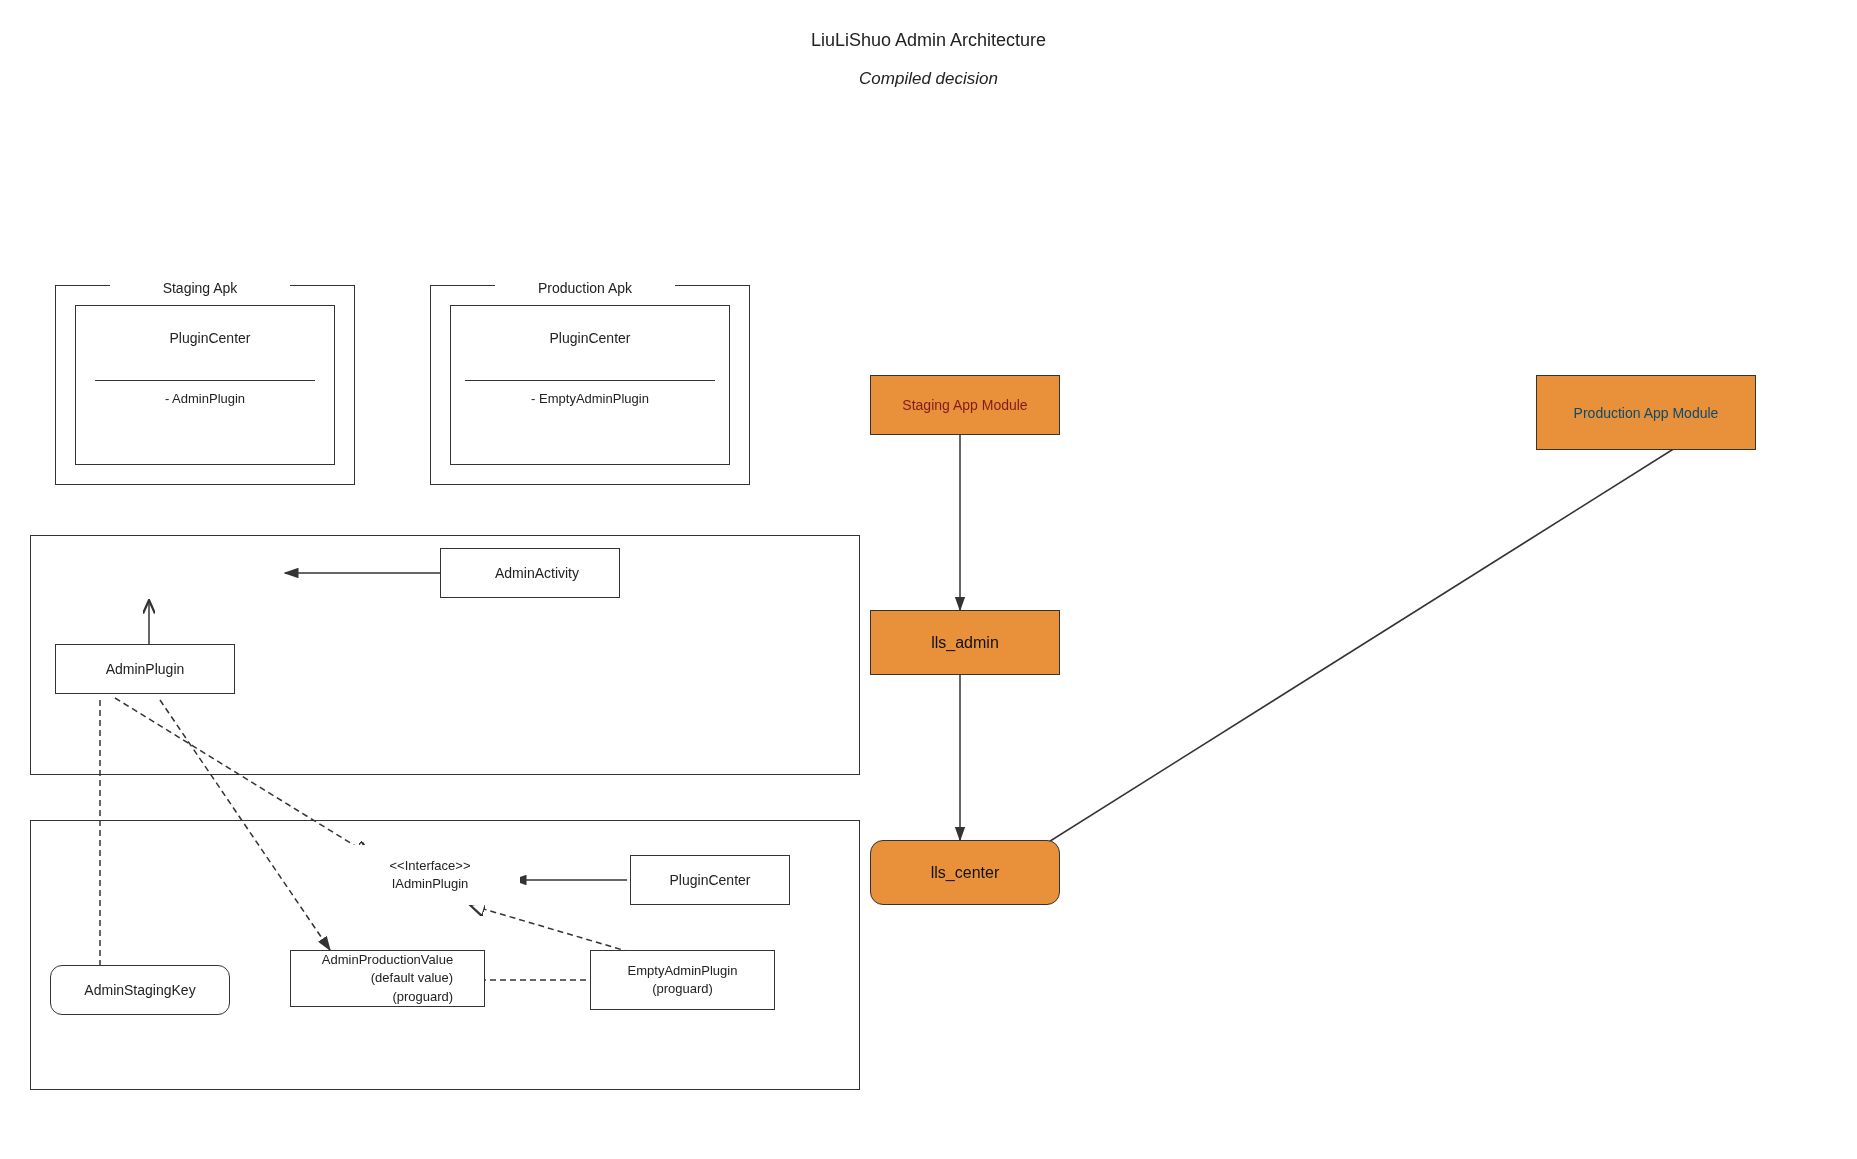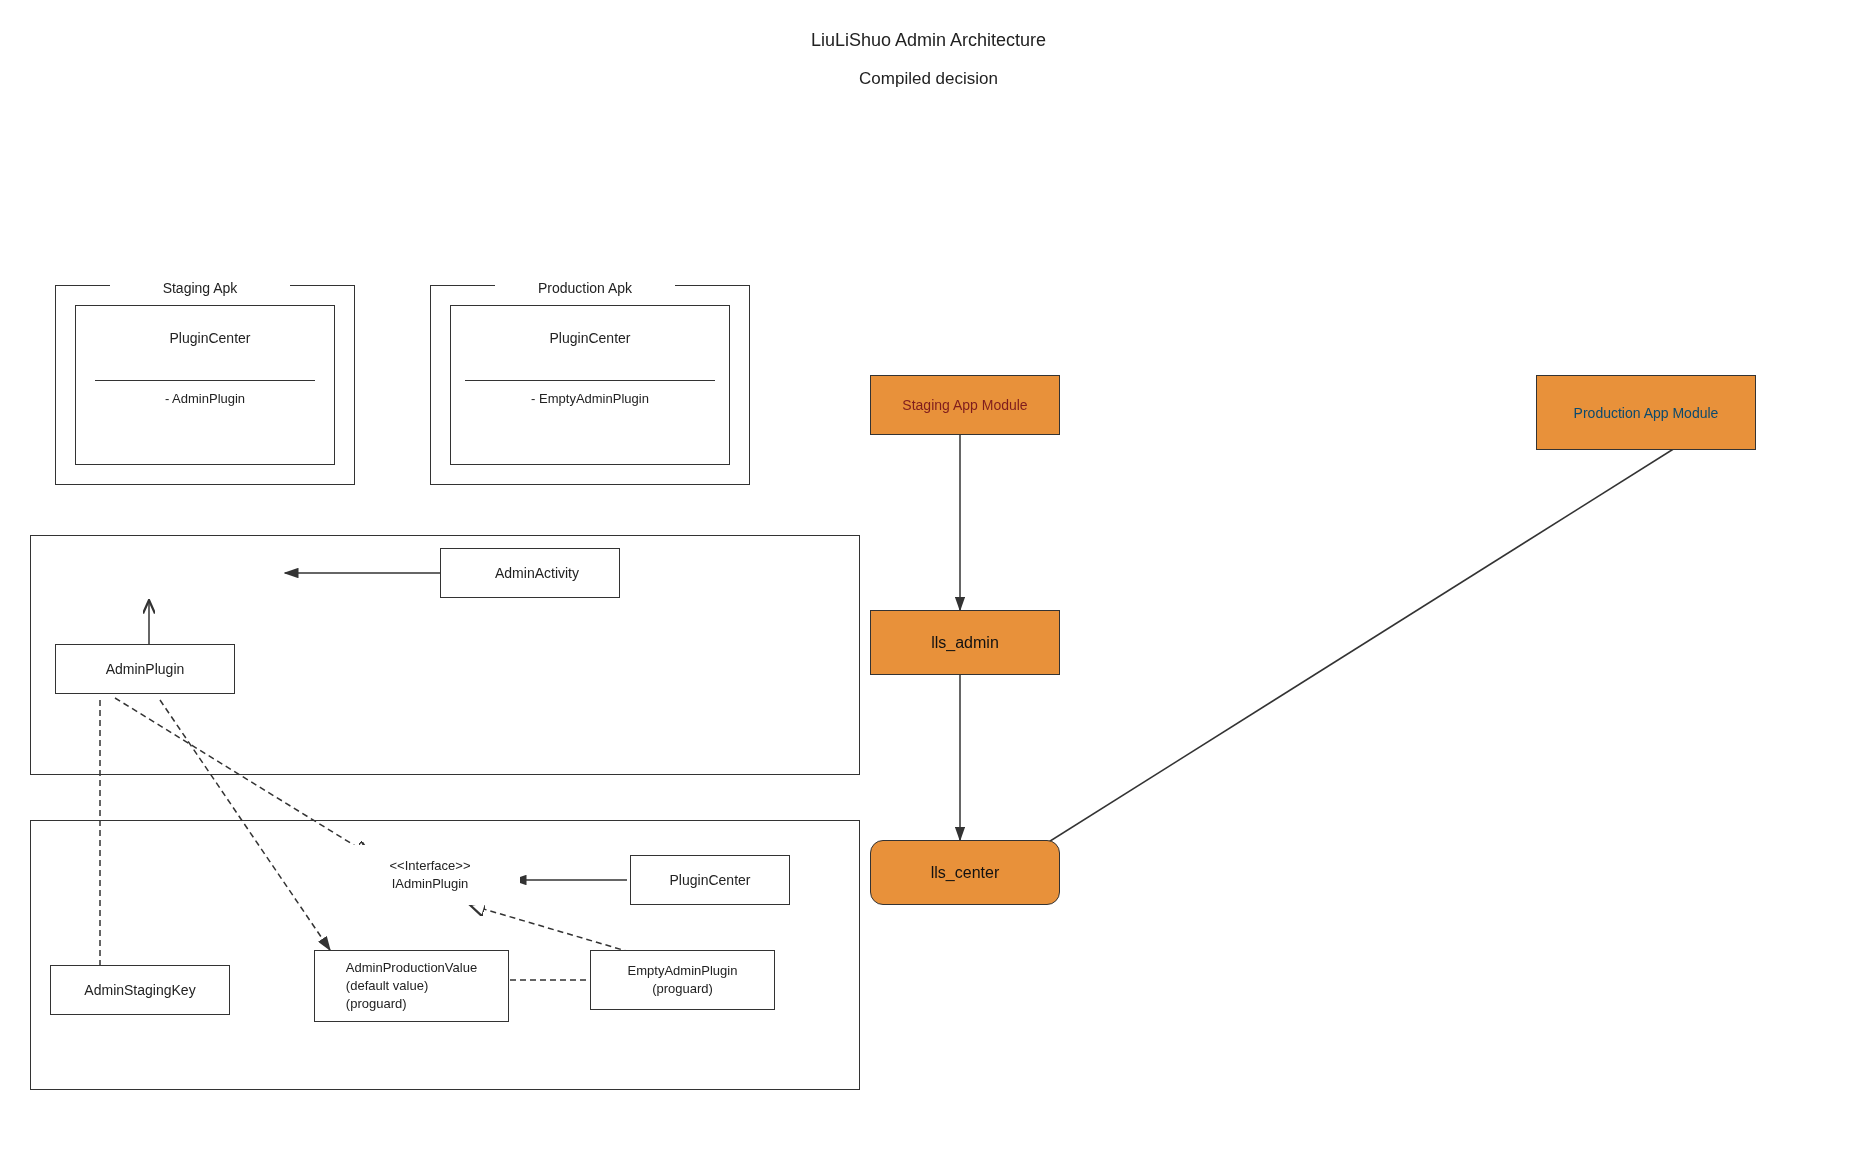--- a/index.html
+++ b/index.html
@@ -17,20 +17,21 @@
       text-align: center;
       margin-top: 30px;
       font-size: 18px;
       font-weight: normal;
     }
     .page-subtitle {
       text-align: center;
       margin-top: 18px;
       font-size: 17px;
       font-weight: normal;
+      font-style: italic;
     }
     .diagram-container {
       position: absolute;
       top: 120px;
       left: 0;
       width: 1857px;
       height: 1040px;
     }
     
     .box {
@@ -143,23 +144,23 @@
   <div class="container-box" style="left:30px; top:700px; width:830px; height:270px;">
   </div>
 
   <div class="container-box" style="left:340px; top:725px; width:180px; height:60px;">
   </div>
   <div class="box" style="left:340px; top:725px; width:180px; height:60px; border:none; font-size:13px; white-space:pre-line; line-height:1.4;">&lt;&lt;Interface&gt;&gt;
 IAdminPlugin</div>
 
   <div class="box" style="left:630px; top:735px; width:160px; height:50px; font-size:14px;">PluginCenter</div>
 
-  <div class="box" style="left:50px; top:845px; width:180px; height:50px; font-size:14px;">AdminStagingKey</div>
+  <div class="box" style="left:50px; top:845px; width:180px; height:50px; font-size:14px;border-radius:12px;">AdminStagingKey</div>
 
-  <div class="box" style="left:290px; top:830px; width:195px; height:72px; font-size:13px; white-space:pre-line; line-height:1.4; text-align:left;margin-left:24px;">AdminProductionValue
+  <div class="box" style="left:290px; top:830px; width:195px; height:57px; font-size:13px; white-space:pre-line; line-height:1.4; text-align:right;">AdminProductionValue
 (default value)
 (proguard)</div>
 
   <div class="box" style="left:590px; top:830px; width:185px; height:60px; font-size:13px; white-space:pre-line; line-height:1.4; text-align:center;">EmptyAdminPlugin
 (proguard)</div>
 
   <div class="box box-orange" style="left:870px; top:255px; width:190px; height:60px; font-size:14px; color:#7f1d1d;">Staging App Module</div>
 
   <div class="box box-orange" style="left:870px; top:490px; width:190px; height:65px; font-size:16px; color:#111;">lls_admin</div>
 

